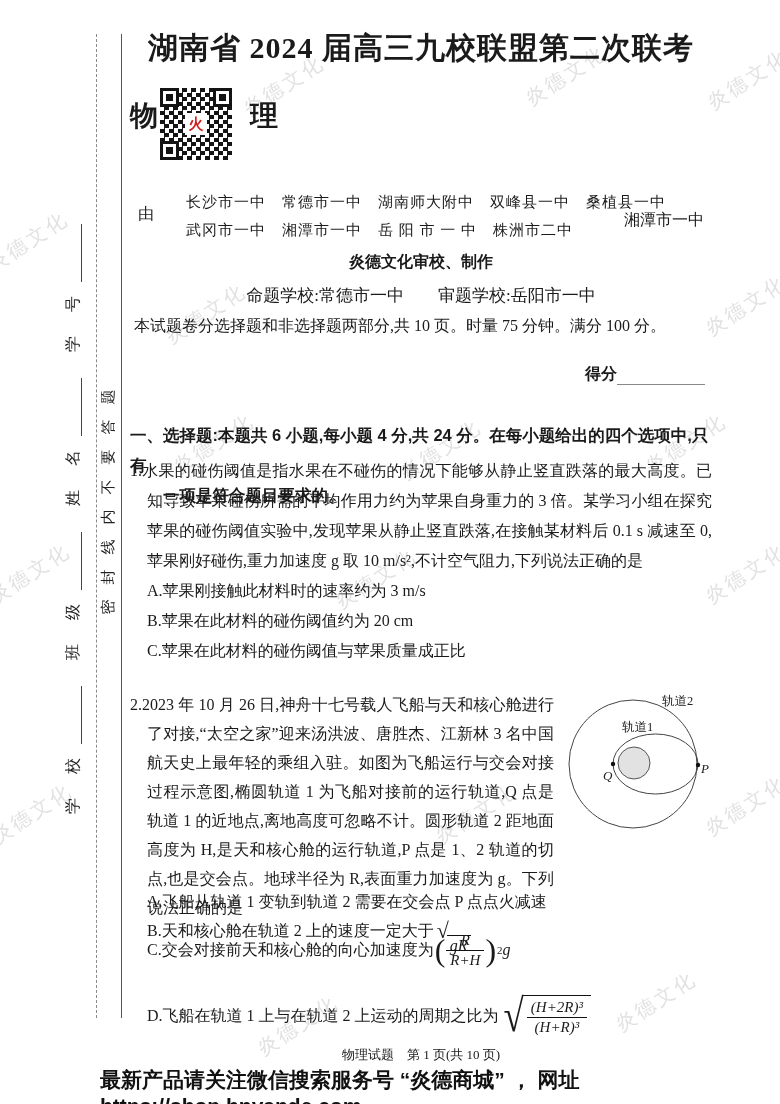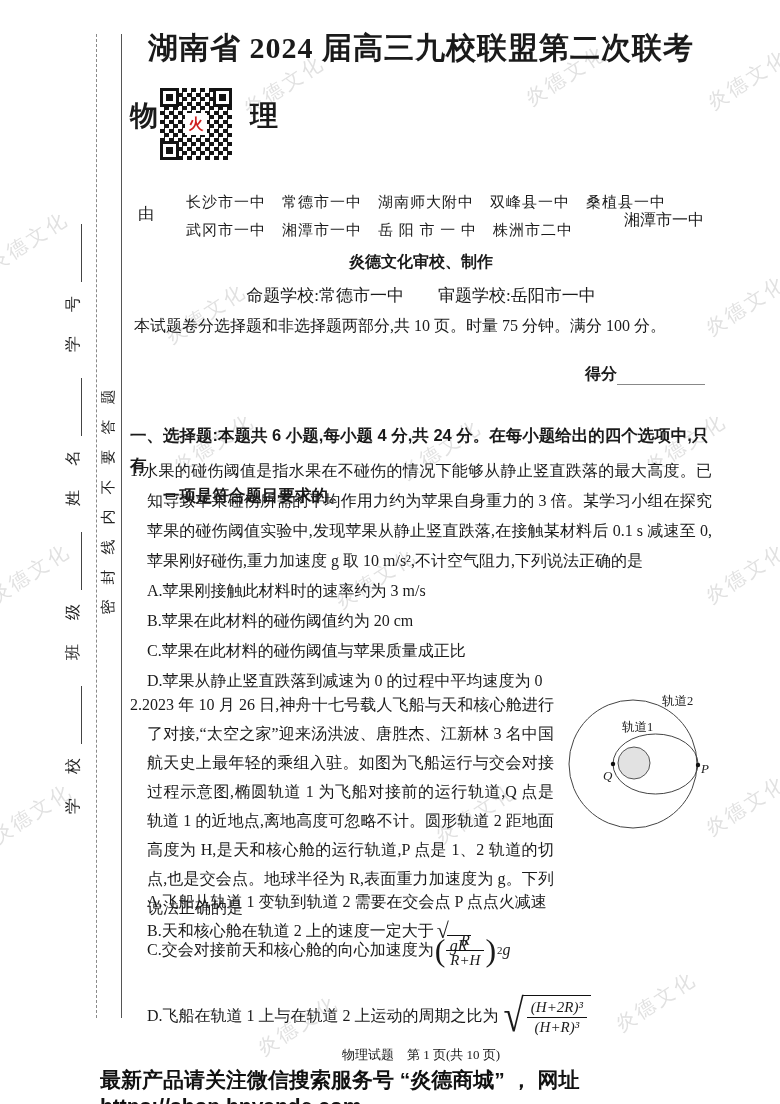--- a/index.html
+++ b/index.html
@@ -140,21 +140,20 @@
   <div class="abs sec-head">
     <div class="l1">一、选择题:本题共 6 小题,每小题 4 分,共 24 分。在每小题给出的四个选项中,只有</div>
     <div class="l2">一项是符合题目要求的。</div>
   </div>
 
   <div class="abs q q1">
     <div class="stem">1.水果的碰伤阈值是指水果在不碰伤的情况下能够从静止竖直跌落的最大高度。已知导致苹果碰伤所需的平均作用力约为苹果自身重力的 3 倍。某学习小组在探究苹果的碰伤阈值实验中,发现苹果从静止竖直跌落,在接触某材料后 0.1 s 减速至 0,苹果刚好碰伤,重力加速度 g 取 10 m/s²,不计空气阻力,下列说法正确的是</div>
     <div class="opt">A.苹果刚接触此材料时的速率约为 3 m/s</div>
     <div class="opt">B.苹果在此材料的碰伤阈值约为 20 cm</div>
     <div class="opt">C.苹果在此材料的碰伤阈值与苹果质量成正比</div>
-    <div class="opt">D.苹果从静止竖直跌落到减速为 0 的过程中平均速度为 0</div>
   </div>
 
   <div class="abs q q2stem">
     <div class="figure">
       <svg width="152" height="186" viewBox="0 0 152 186">
         <circle cx="73" cy="76" r="64" fill="none" stroke="#444" stroke-width="1"></circle>
         <ellipse cx="95.5" cy="76" rx="42.5" ry="30" fill="none" stroke="#444" stroke-width="1"></ellipse>
         <circle cx="74" cy="75" r="16" fill="#e2e2e2" stroke="#555" stroke-width="1"></circle>
         <circle cx="53" cy="76" r="2.2" fill="#111"></circle>
         <circle cx="138" cy="77" r="2.2" fill="#111"></circle>

